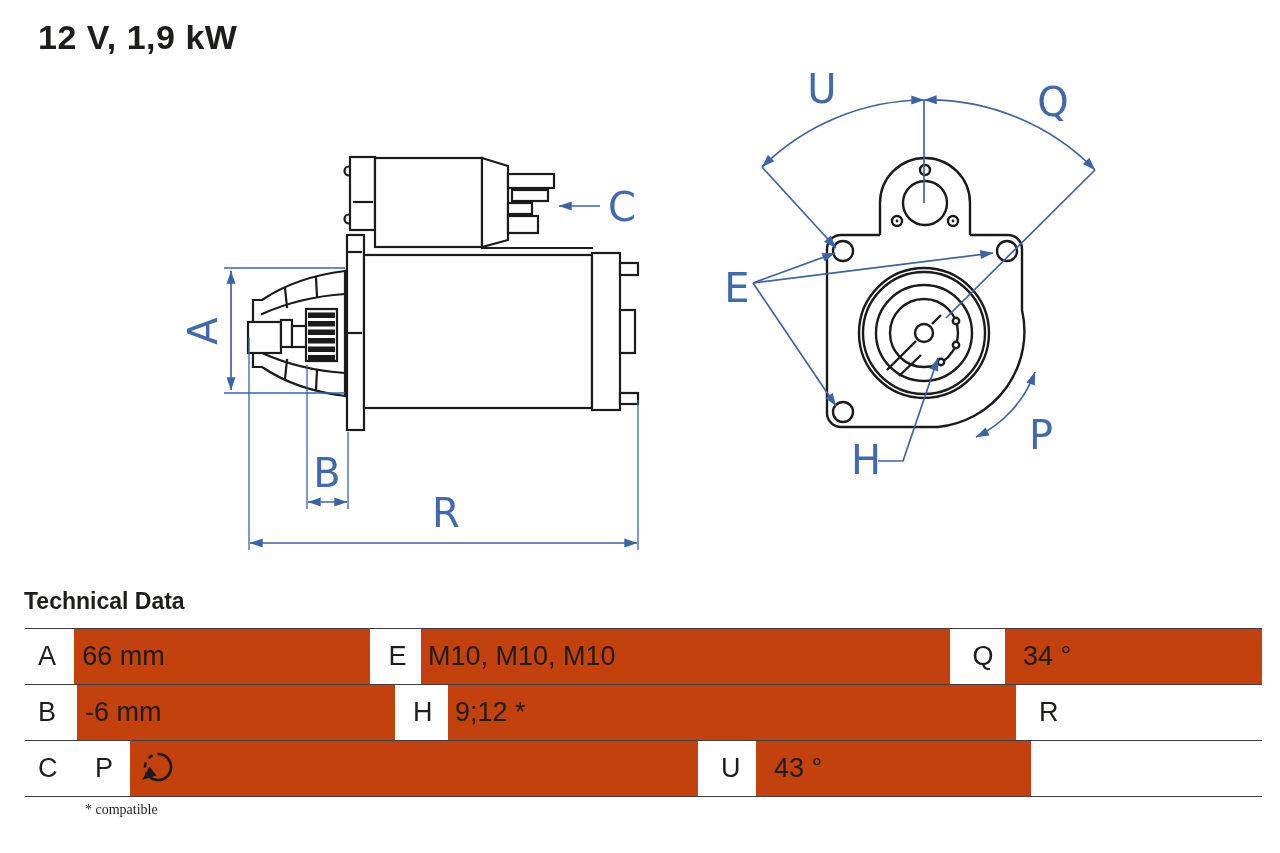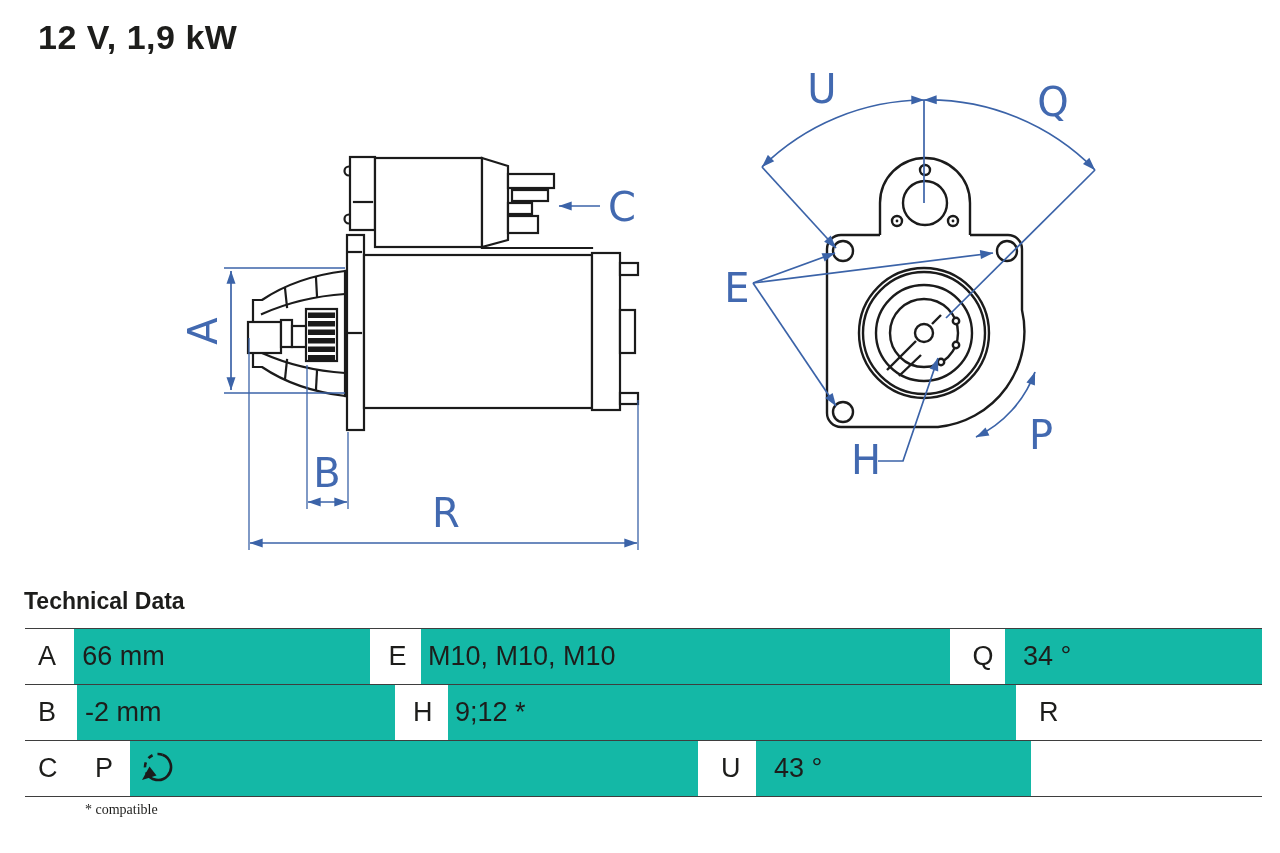--- a/index.html
+++ b/index.html
@@ -7,21 +7,21 @@
          font-family:"Liberation Sans",sans-serif;color:#1d1d1b;}
   #page-title{position:absolute;left:38px;top:18px;font-size:34px;font-weight:700;
               letter-spacing:0.5px;z-index:3;}
   #drawing{position:absolute;left:0;top:0;z-index:1;}
   #tech-heading{position:absolute;left:24px;top:588px;font-size:23px;font-weight:700;z-index:3;}
   #tech-table{position:absolute;left:25px;top:628px;width:1237px;z-index:2;
               border-bottom:1.5px solid #3e3e3e;}
   .t-row{display:flex;height:55px;border-top:1.5px solid #3e3e3e;font-size:27px;}
   .cell{display:flex;align-items:center;box-sizing:border-box;}
   .key{background:#ffffff;}
-  .val{background:#14b8a6;}
+  .val{background:#c2410c;}
   .k1{width:52px;padding-left:13px;}
   .v1{width:318px;padding-left:8px;}
   .k2{width:53px;padding-left:18px;}
   .v2{width:568px;padding-left:7px;}
   .k3{width:58px;padding-left:23px;}
   .v3{width:275px;padding-left:18px;}
   .spacer-end{flex:1;background:#ffffff;}
   #footnote{position:absolute;left:85px;top:802px;font-size:14px;z-index:3;font-family:Liberation Serif, serif;}
   .dim-label{font-family:"DejaVu Sans",sans-serif;font-size:40px;fill:#4269b0;}
 </style>
@@ -164,21 +164,21 @@
       <div class="cell key k1">A</div>
       <div class="cell val v1">66 mm</div>
       <div class="cell key k2">E</div>
       <div class="cell val v2">M10, M10, M10</div>
       <div class="cell key k3">Q</div>
       <div class="cell val v3">34 °</div>
       <div class="spacer-end"></div>
     </div>
     <div class="t-row">
       <div class="cell key k1">B</div>
-      <div class="cell val v1">-2 mm</div>
+      <div class="cell val v1">-6 mm</div>
       <div class="cell key k2">H</div>
       <div class="cell val v2">9;12 *</div>
       <div class="cell key k3">R</div>
       <div class="spacer-end"></div>
     </div>
     <div class="t-row">
       <div class="cell key k1">C</div>
       <div class="cell key k2">P</div>
       <div class="cell val v2">
         <svg width="38" height="38" viewBox="0 0 38 38" style="margin-left:2px;">

